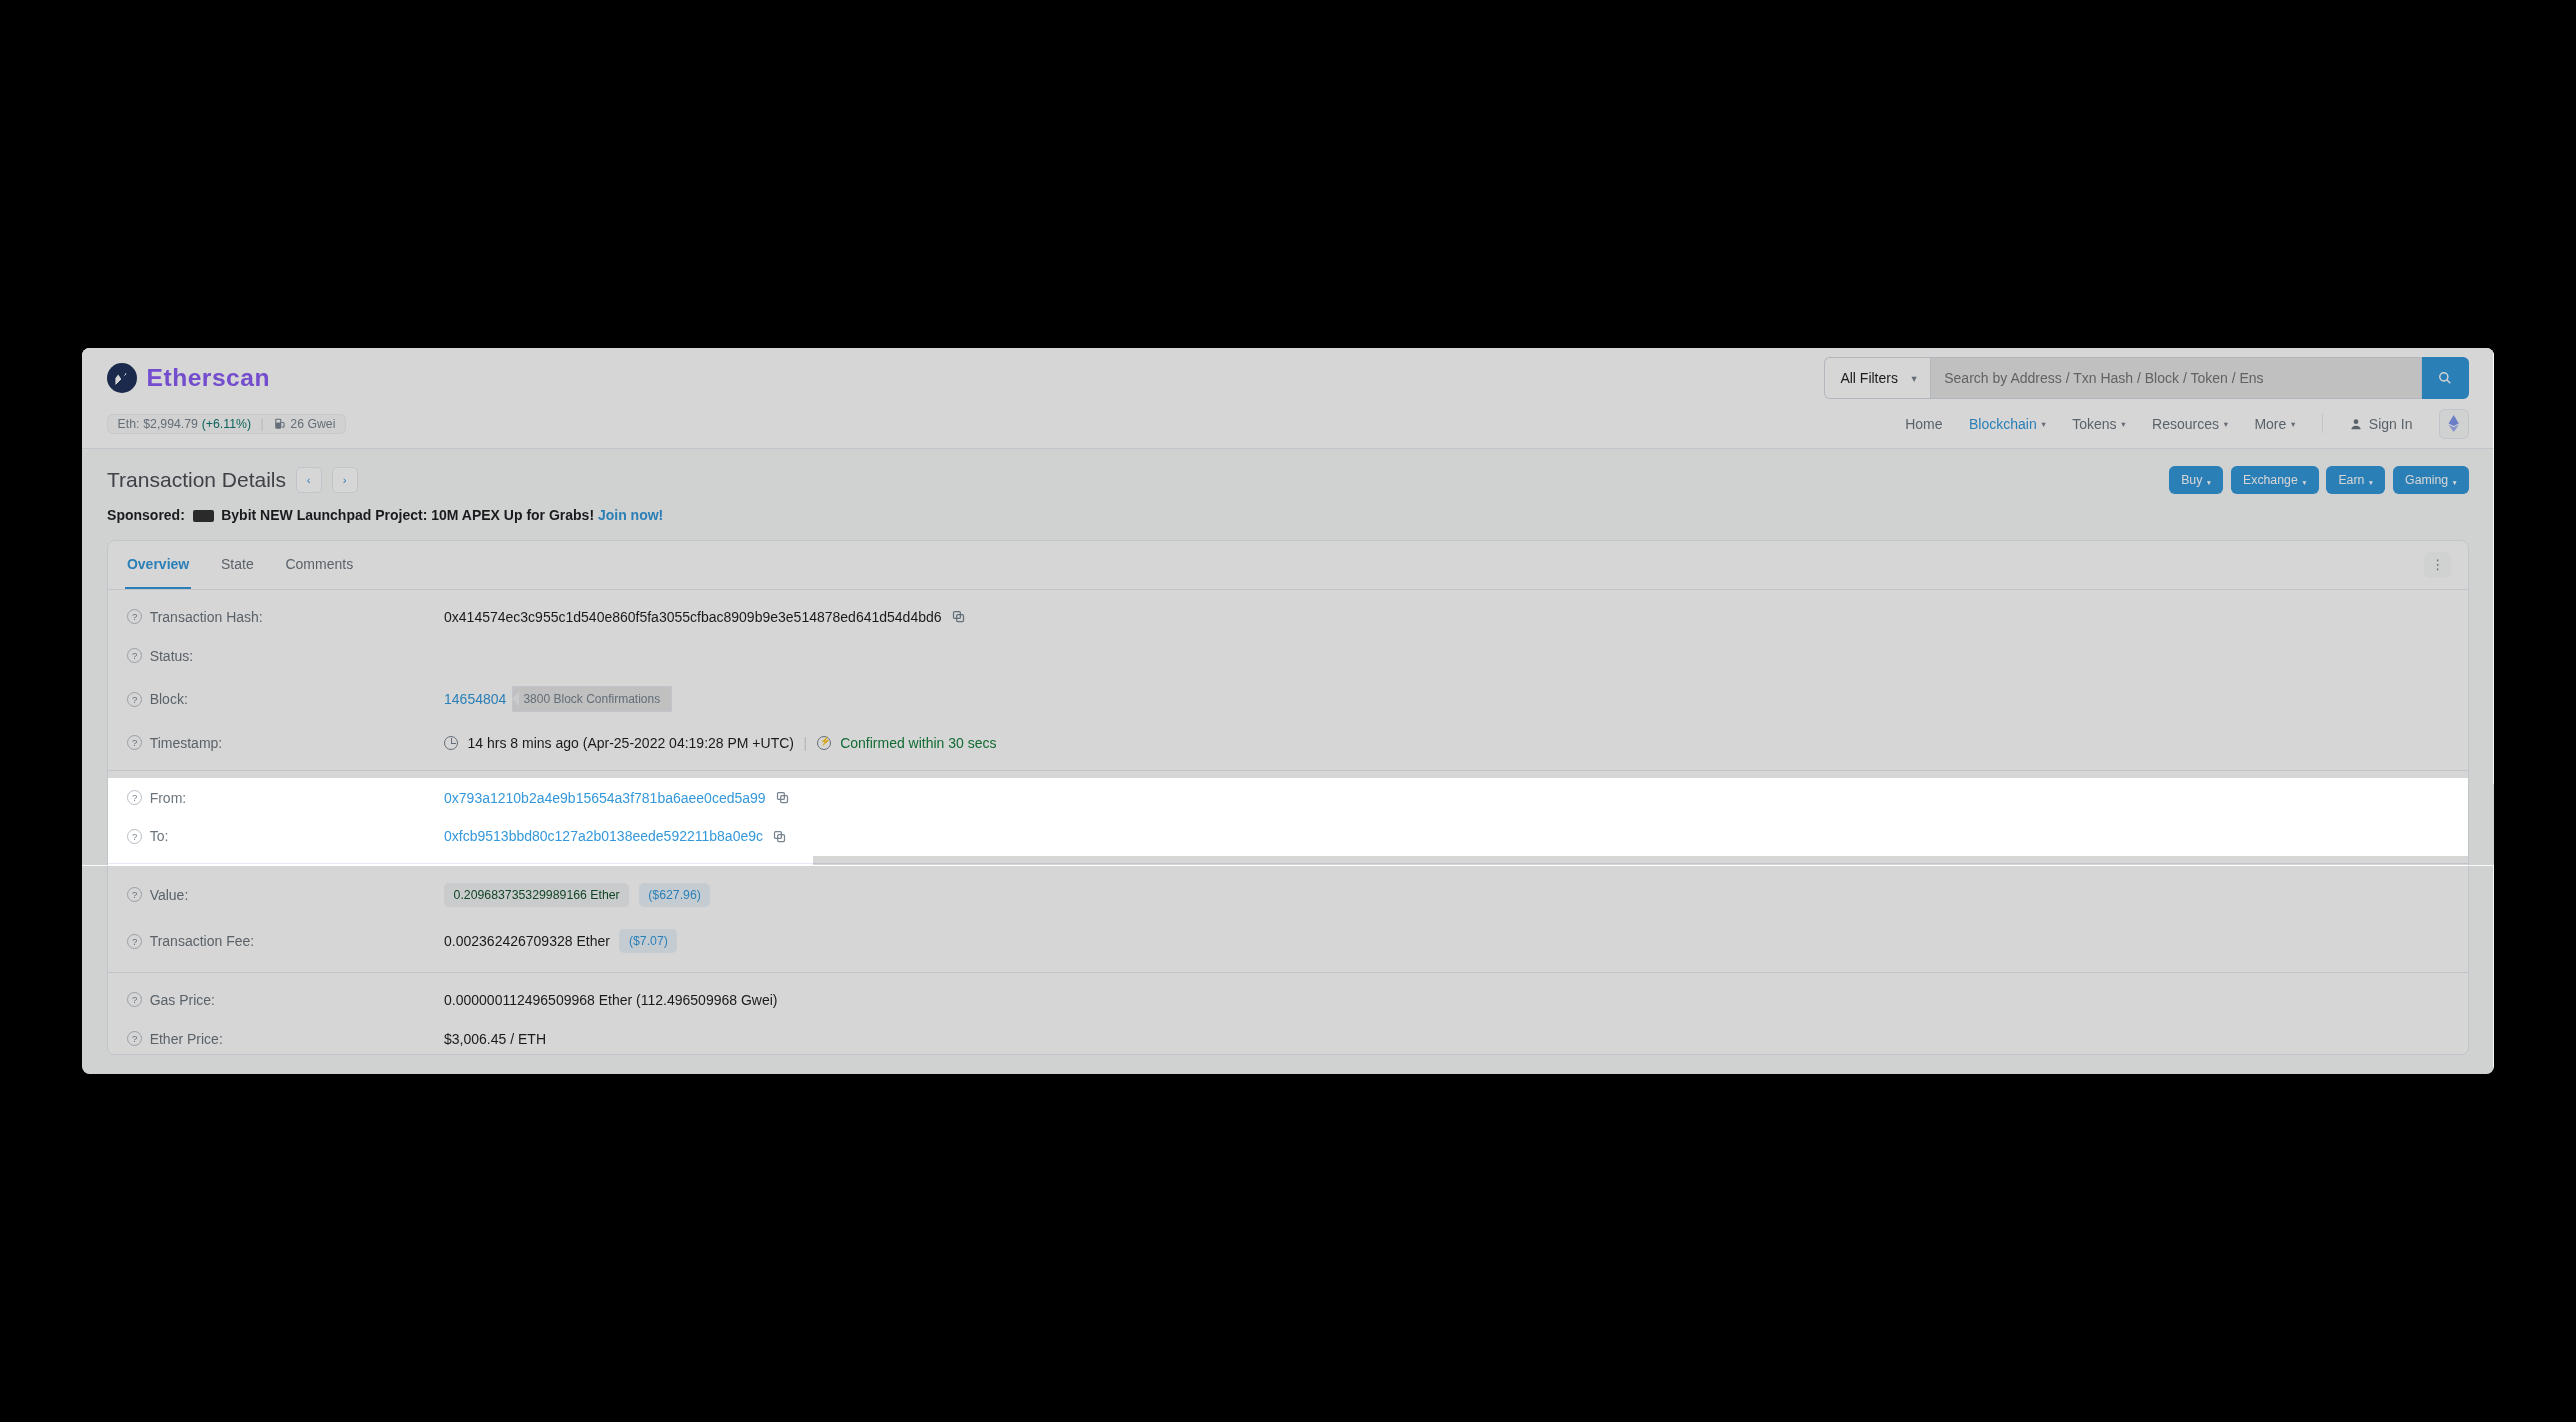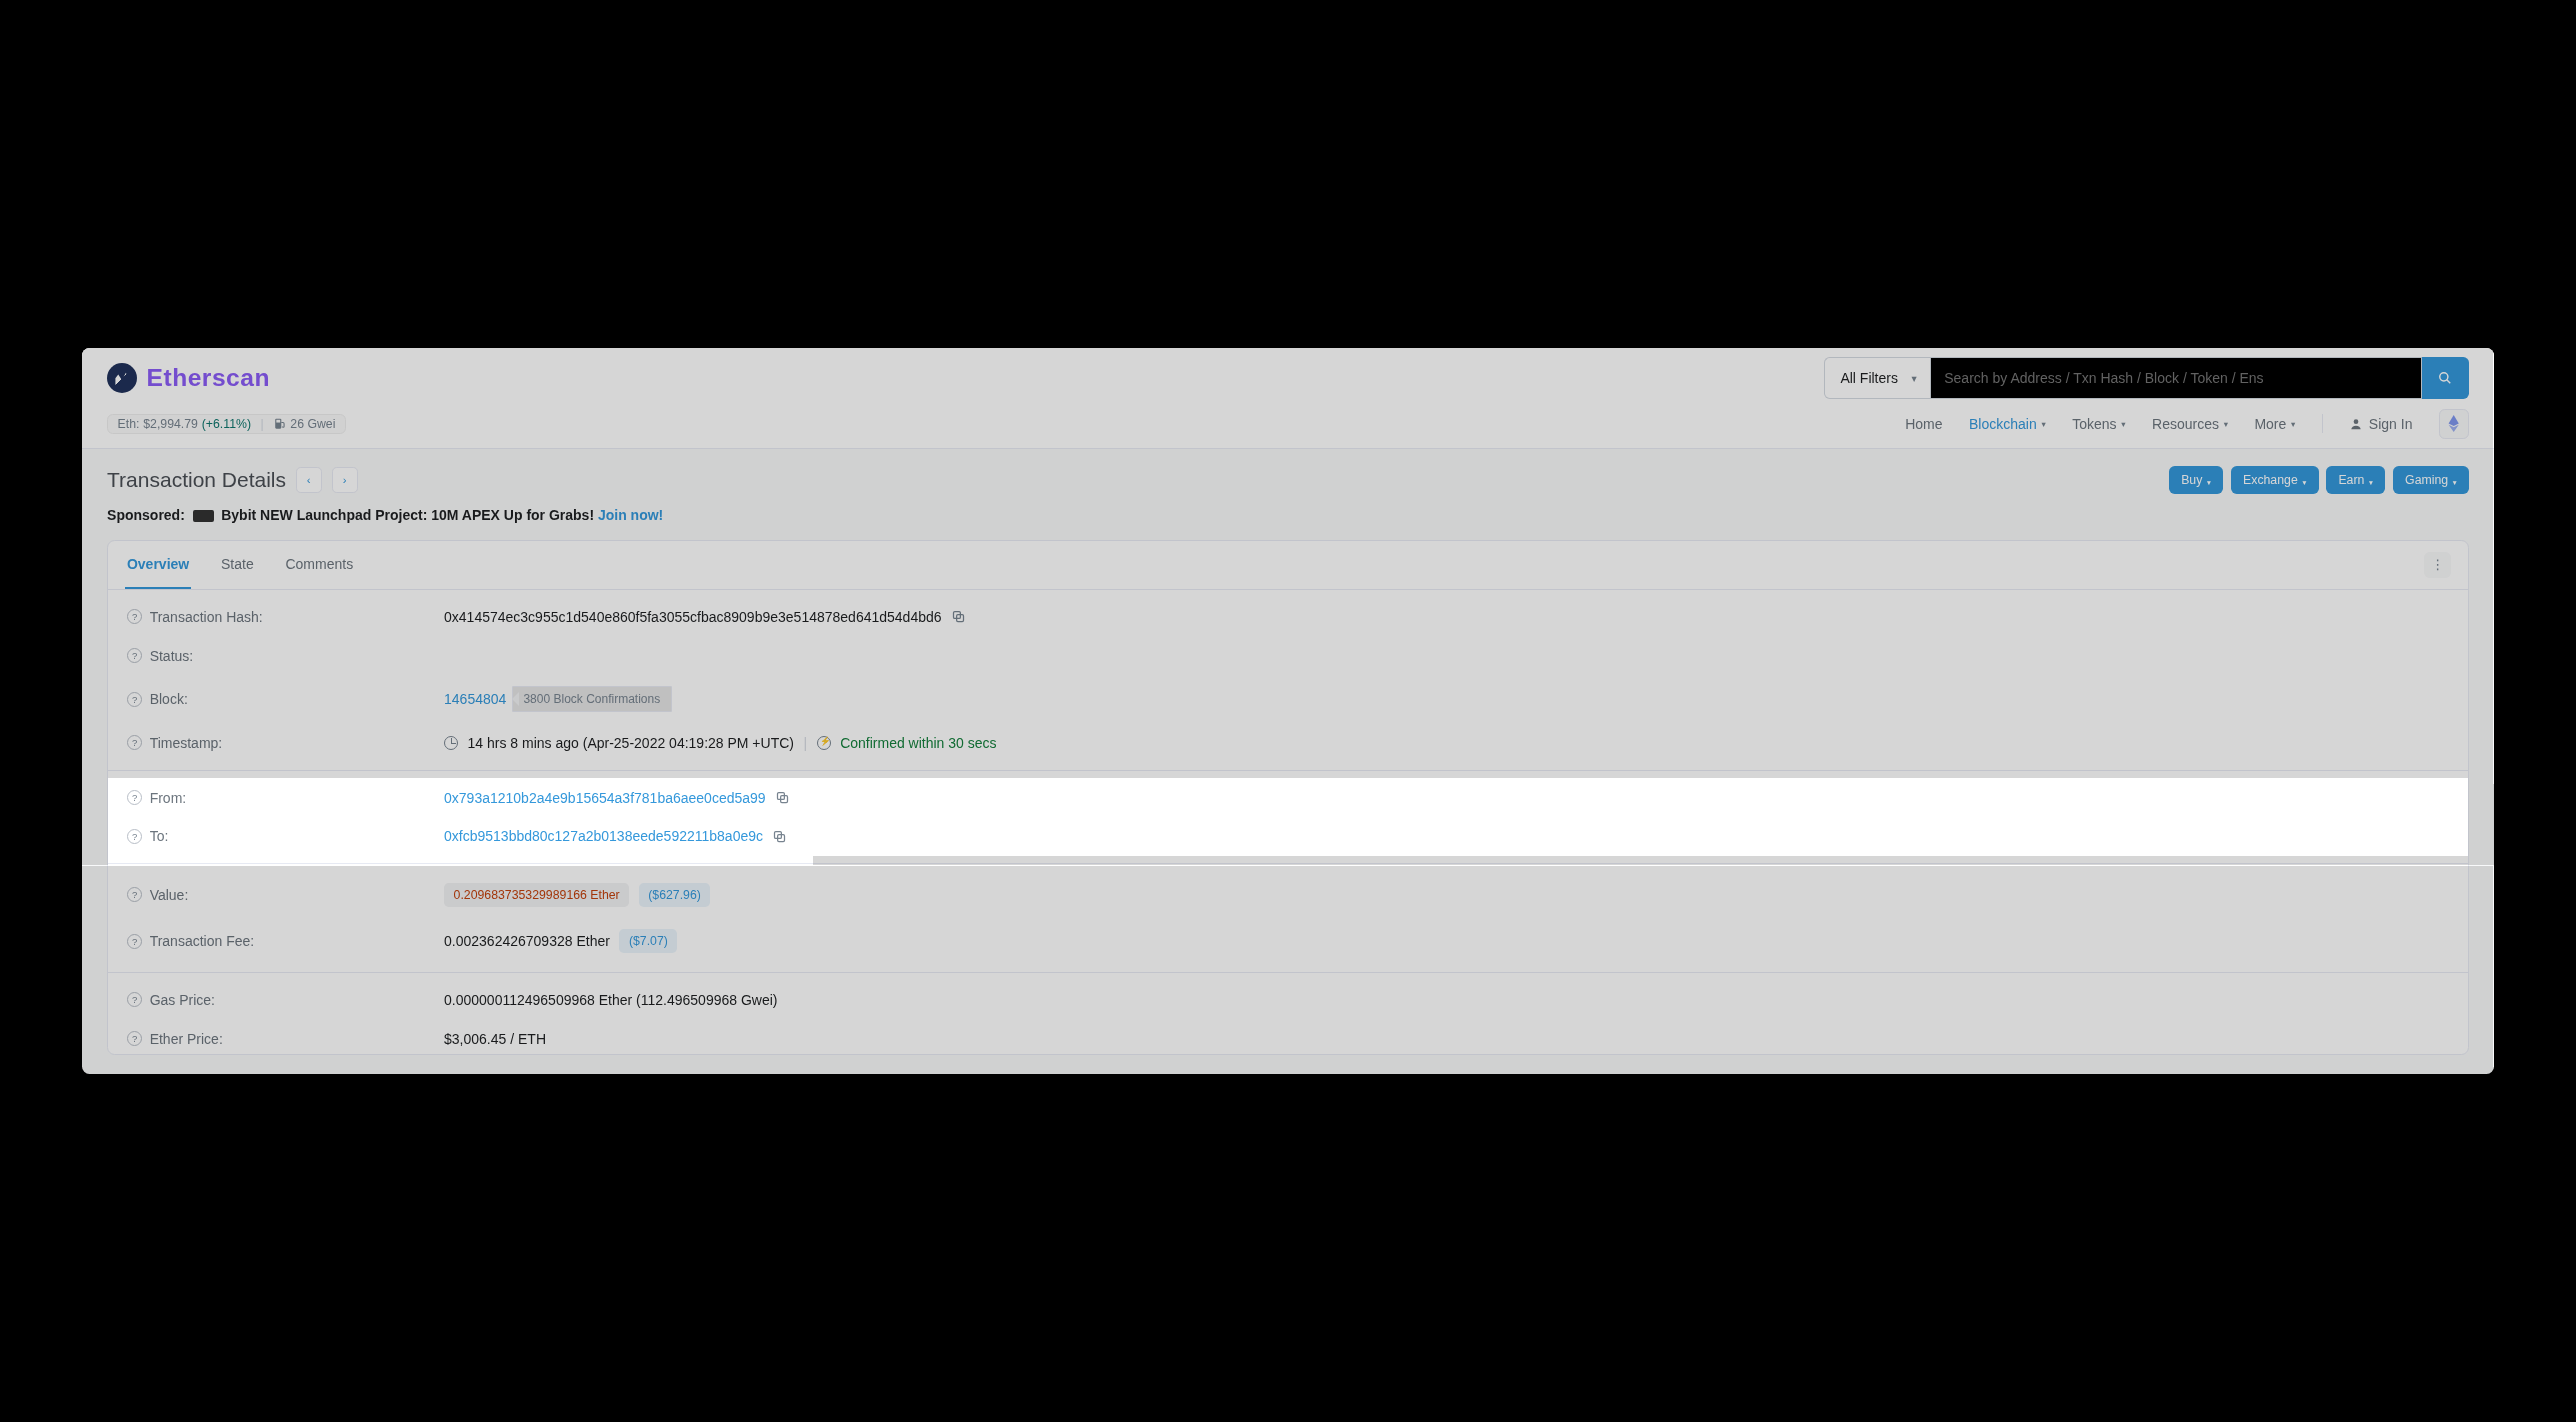--- a/index.html
+++ b/index.html
@@ -81,21 +81,21 @@
     pointer-events: none;
   }
   .filter-wrap { position: relative; display: flex; align-items: center; margin-left: 12px; }
   .search-input {
     height: 42px;
     width: 492px;
     padding: 0 13.3px;
     border: 0.9px solid #d5dae2;
     font-size: 14px;
     color: #77838f;
-    background: #000000;
+    background: #e5e5e5;
     outline: none;
   }
   .search-btn {
     height: 42px; width: 47px;
     background: #3498db;
     border: none;
     border-radius: 0 5.7px 5.7px 0;
     color: #fff;
     display: flex; align-items: center; justify-content: center;
     cursor: pointer;
@@ -276,21 +276,21 @@
   .badge-conf::before {
     content: "";
     position: absolute;
     left: -7.6px; top: 50%;
     transform: translateY(-50%);
     border: 7.6px solid transparent;
     border-right-color: #f1f2f4;
   }
   .pill-gray {
     background: #f1f2f4;
-    color: #c2410c;
+    color: #14532d;
     padding: 4.7px 9.5px;
     border-radius: 4.7px;
     font-size: 12.3px;
   }
   .pill-blue {
     background: rgba(52,152,219,0.1);
     color: #3498db;
     padding: 4.7px 9.5px;
     border-radius: 4.7px;
     font-size: 12.3px;

